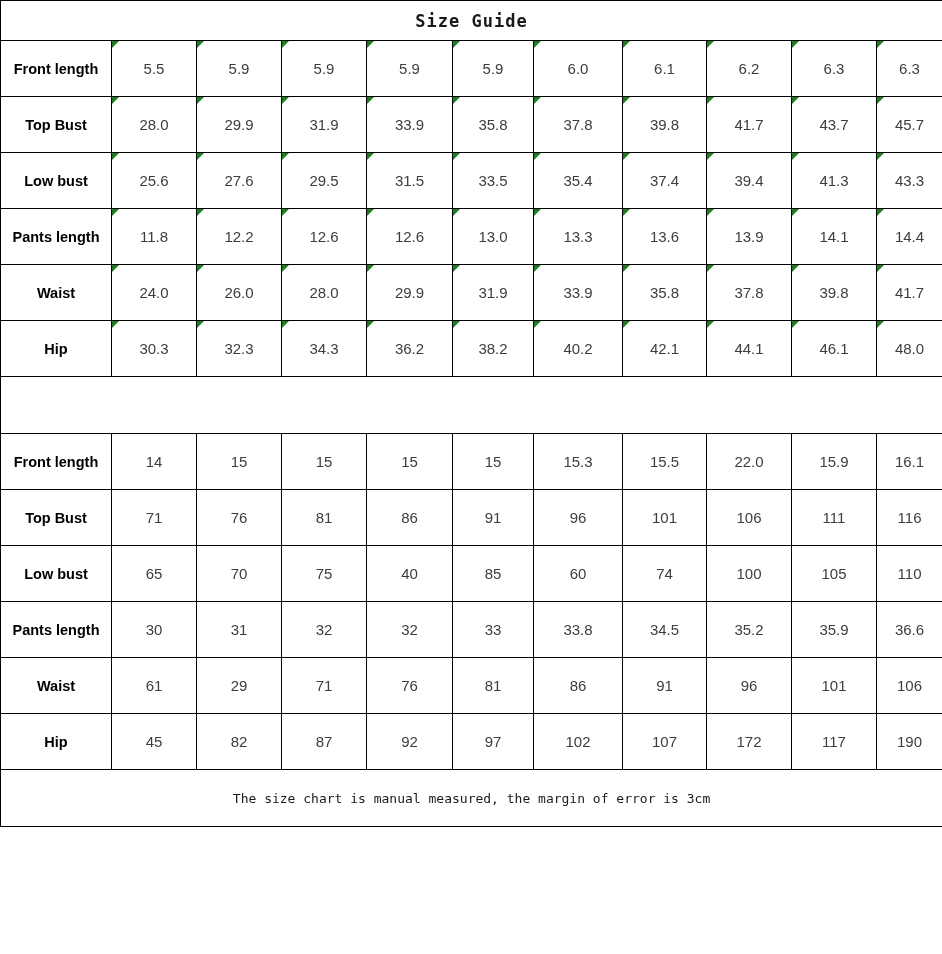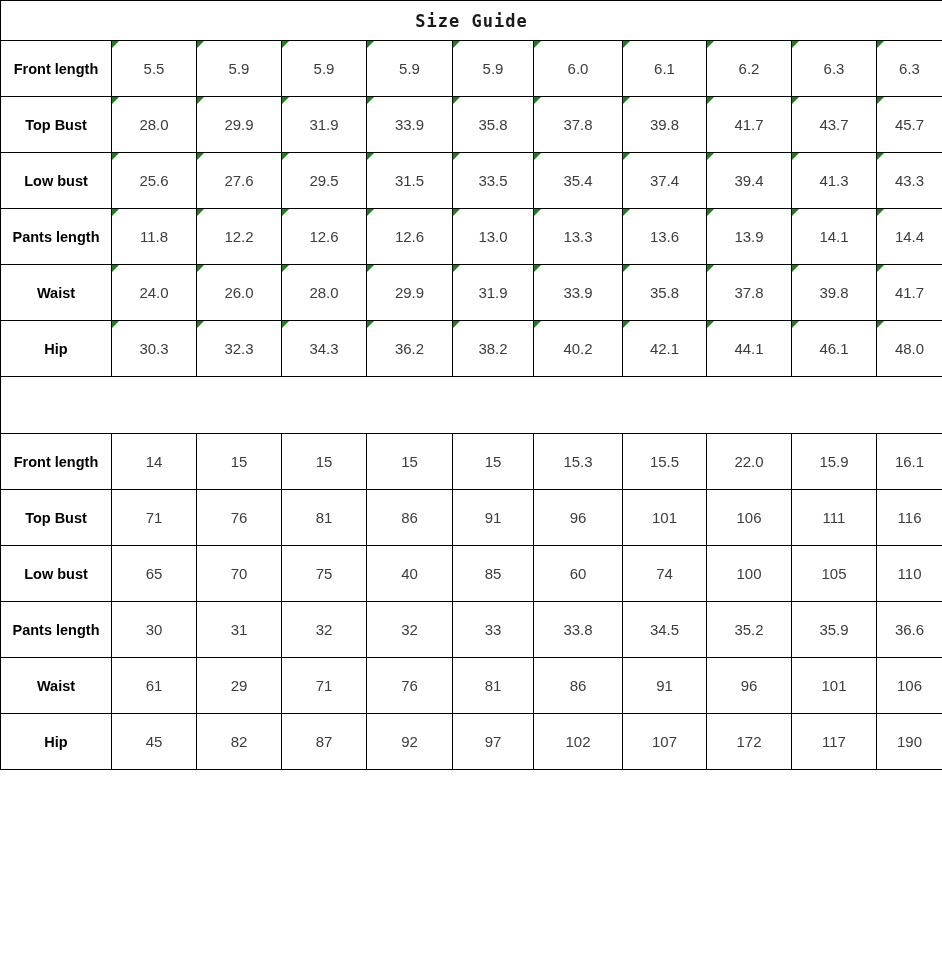--- a/index.html
+++ b/index.html
@@ -219,15 +219,18 @@
           <td class="value-cell">82</td>
           <td class="value-cell">87</td>
           <td class="value-cell">92</td>
           <td class="value-cell">97</td>
           <td class="value-cell">102</td>
           <td class="value-cell">107</td>
           <td class="value-cell">172</td>
           <td class="value-cell">117</td>
           <td class="value-cell">190</td>
         </tr>
+        <tr class="r-footer">
+          <td class="footer-cell" colspan="11">The size chart is manual measured, the margin of error is 3cm</td>
+        </tr>
       </tbody>
   </table>
 </div>
 
 </body></html>

